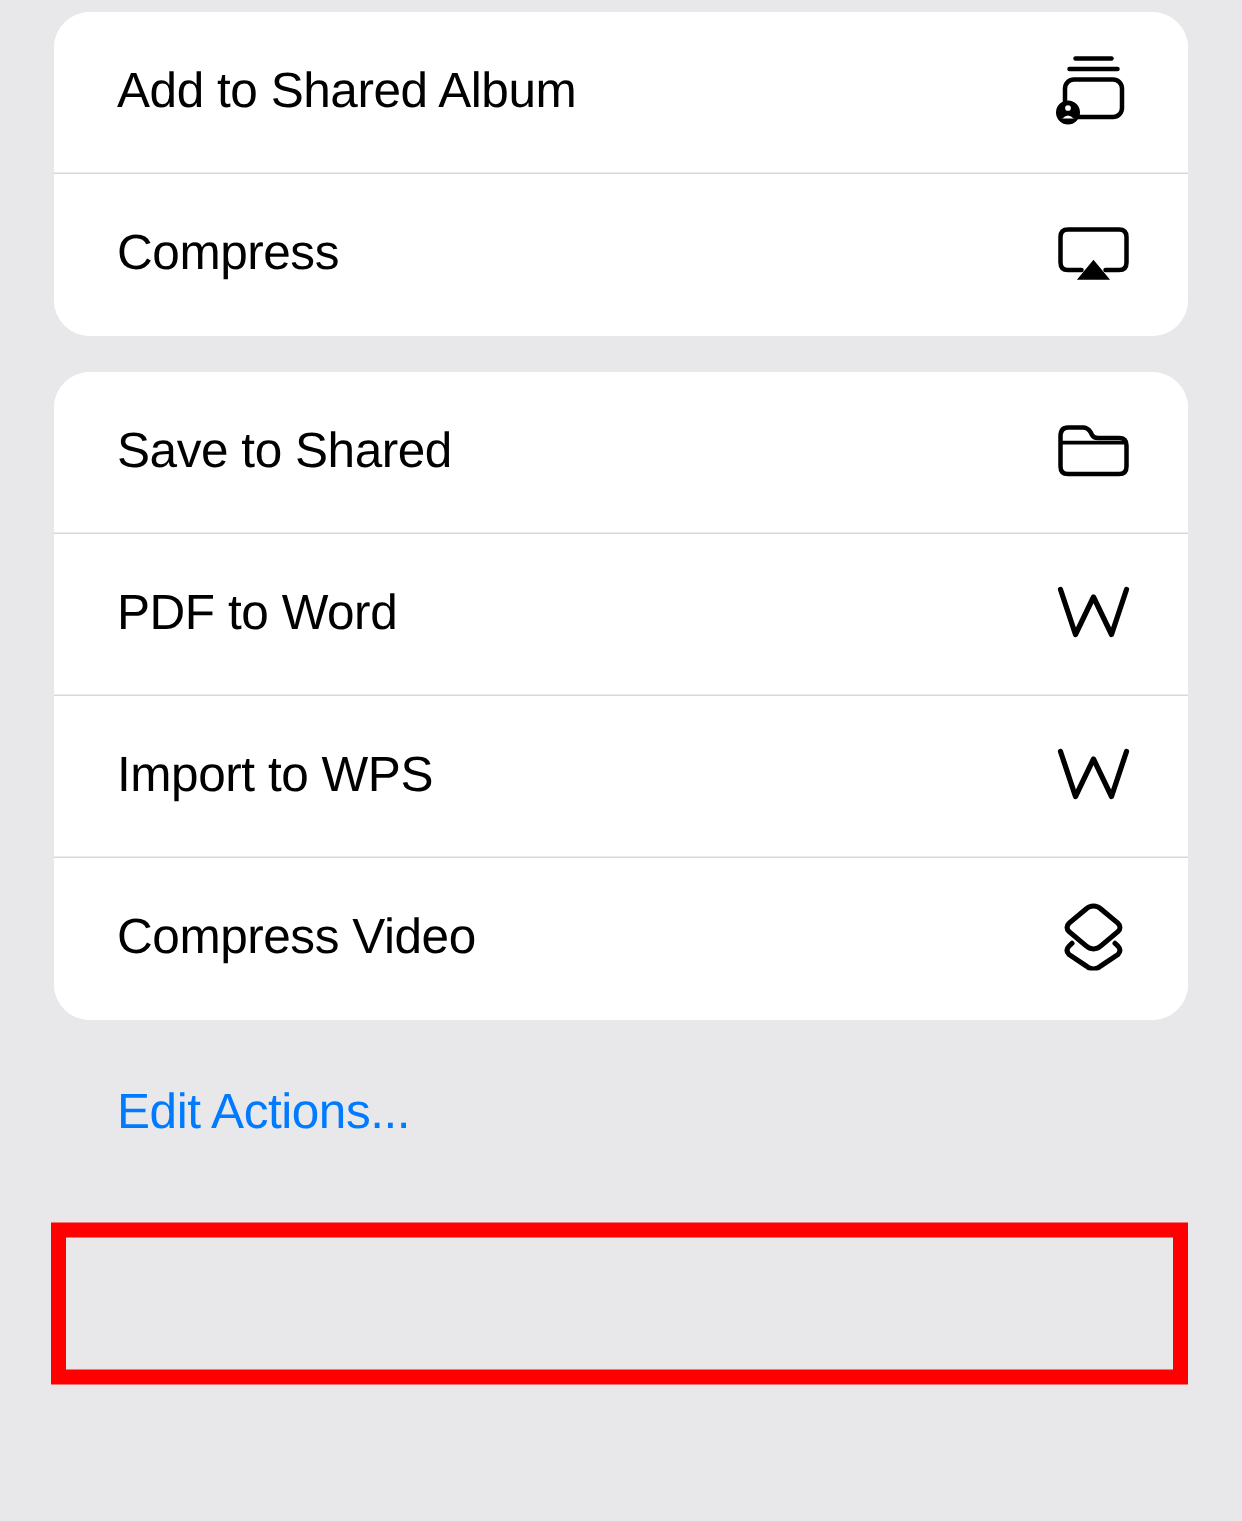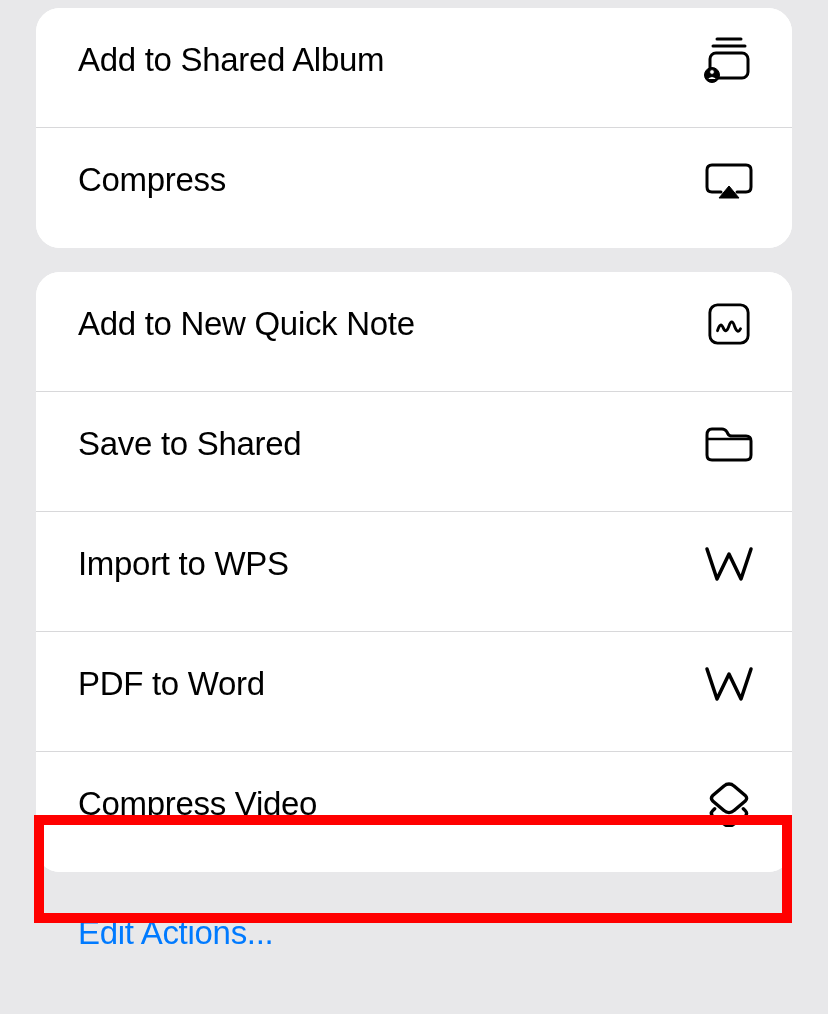--- a/index.html
+++ b/index.html
@@ -20,21 +20,21 @@
     .group {
       background-color: #ffffff;
       border-radius: 24px;
       margin: 8px 36px 24px 36px;
       overflow: hidden;
     }
     .menu-item {
       display: flex;
       align-items: center;
       justify-content: space-between;
-      padding: 28px 38px 44px 42px;
+      padding: 28px 38px 32px 42px;
       background-color: #ffffff;
       cursor: pointer;
       position: relative;
     }
     .menu-item:not(:last-child)::after {
       content: "";
       position: absolute;
       bottom: 0;
       left: 0;
       right: 0;
@@ -112,51 +112,42 @@
           <path d="M 25 26 L 35 38 L 15 38 Z" fill="#000"></path>
         </svg>
       </span>
     </div>
 
 
   </div>
 
   <div class="group">
 
-    <div class="menu-item">
-      <span class="menu-label">Add to New Quick Note</span>
-      <span class="menu-icon">
-        <svg viewBox="0 0 46 46" width="44" height="44">
-          <rect x="3" y="3" width="40" height="40" rx="8" ry="8" fill="none" stroke-width="3"></rect>
-          <path d="M 11 30 Q 14 20 17 27 Q 20 34 23 25 Q 26 16 29 26 Q 32 34 35 28" fill="none" stroke-width="3" stroke-linecap="round"></path>
-        </svg>
-      </span>
-    </div>
 
     <div class="menu-item">
       <span class="menu-label">Save to Shared</span>
       <span class="menu-icon">
         <svg viewBox="0 0 50 40" width="50" height="40">
           <path d="M 3 11 Q 3 5 8 5 L 18 5 Q 21 5 23 8 L 24 10 Q 25 12 28 12 L 42 12 Q 47 12 47 17 L 47 31 Q 47 36 42 36 L 8 36 Q 3 36 3 31 Z" fill="none" stroke-width="3"></path>
           <line x1="3" y1="15" x2="47" y2="15" stroke-width="2.5"></line>
         </svg>
       </span>
     </div>
 
     <div class="menu-item">
-      <span class="menu-label">Import to WPS</span>
+      <span class="menu-label">PDF to Word</span>
       <span class="menu-icon">
         <svg viewBox="0 0 50 36" width="50" height="36">
           <path d="M 3 3 L 13 33 L 25 8 L 37 33 L 47 3" fill="none" stroke-width="3.5" stroke-linecap="round" stroke-linejoin="round"></path>
         </svg>
       </span>
     </div>
 
     <div class="menu-item">
-      <span class="menu-label">PDF to Word</span>
+      <span class="menu-label">Import to WPS</span>
       <span class="menu-icon">
         <svg viewBox="0 0 50 36" width="50" height="36">
           <path d="M 3 3 L 13 33 L 25 8 L 37 33 L 47 3" fill="none" stroke-width="3.5" stroke-linecap="round" stroke-linejoin="round"></path>
         </svg>
       </span>
     </div>
 
     <div class="menu-item highlighted">
       <span class="menu-label">Compress Video</span>
       <span class="menu-icon">

